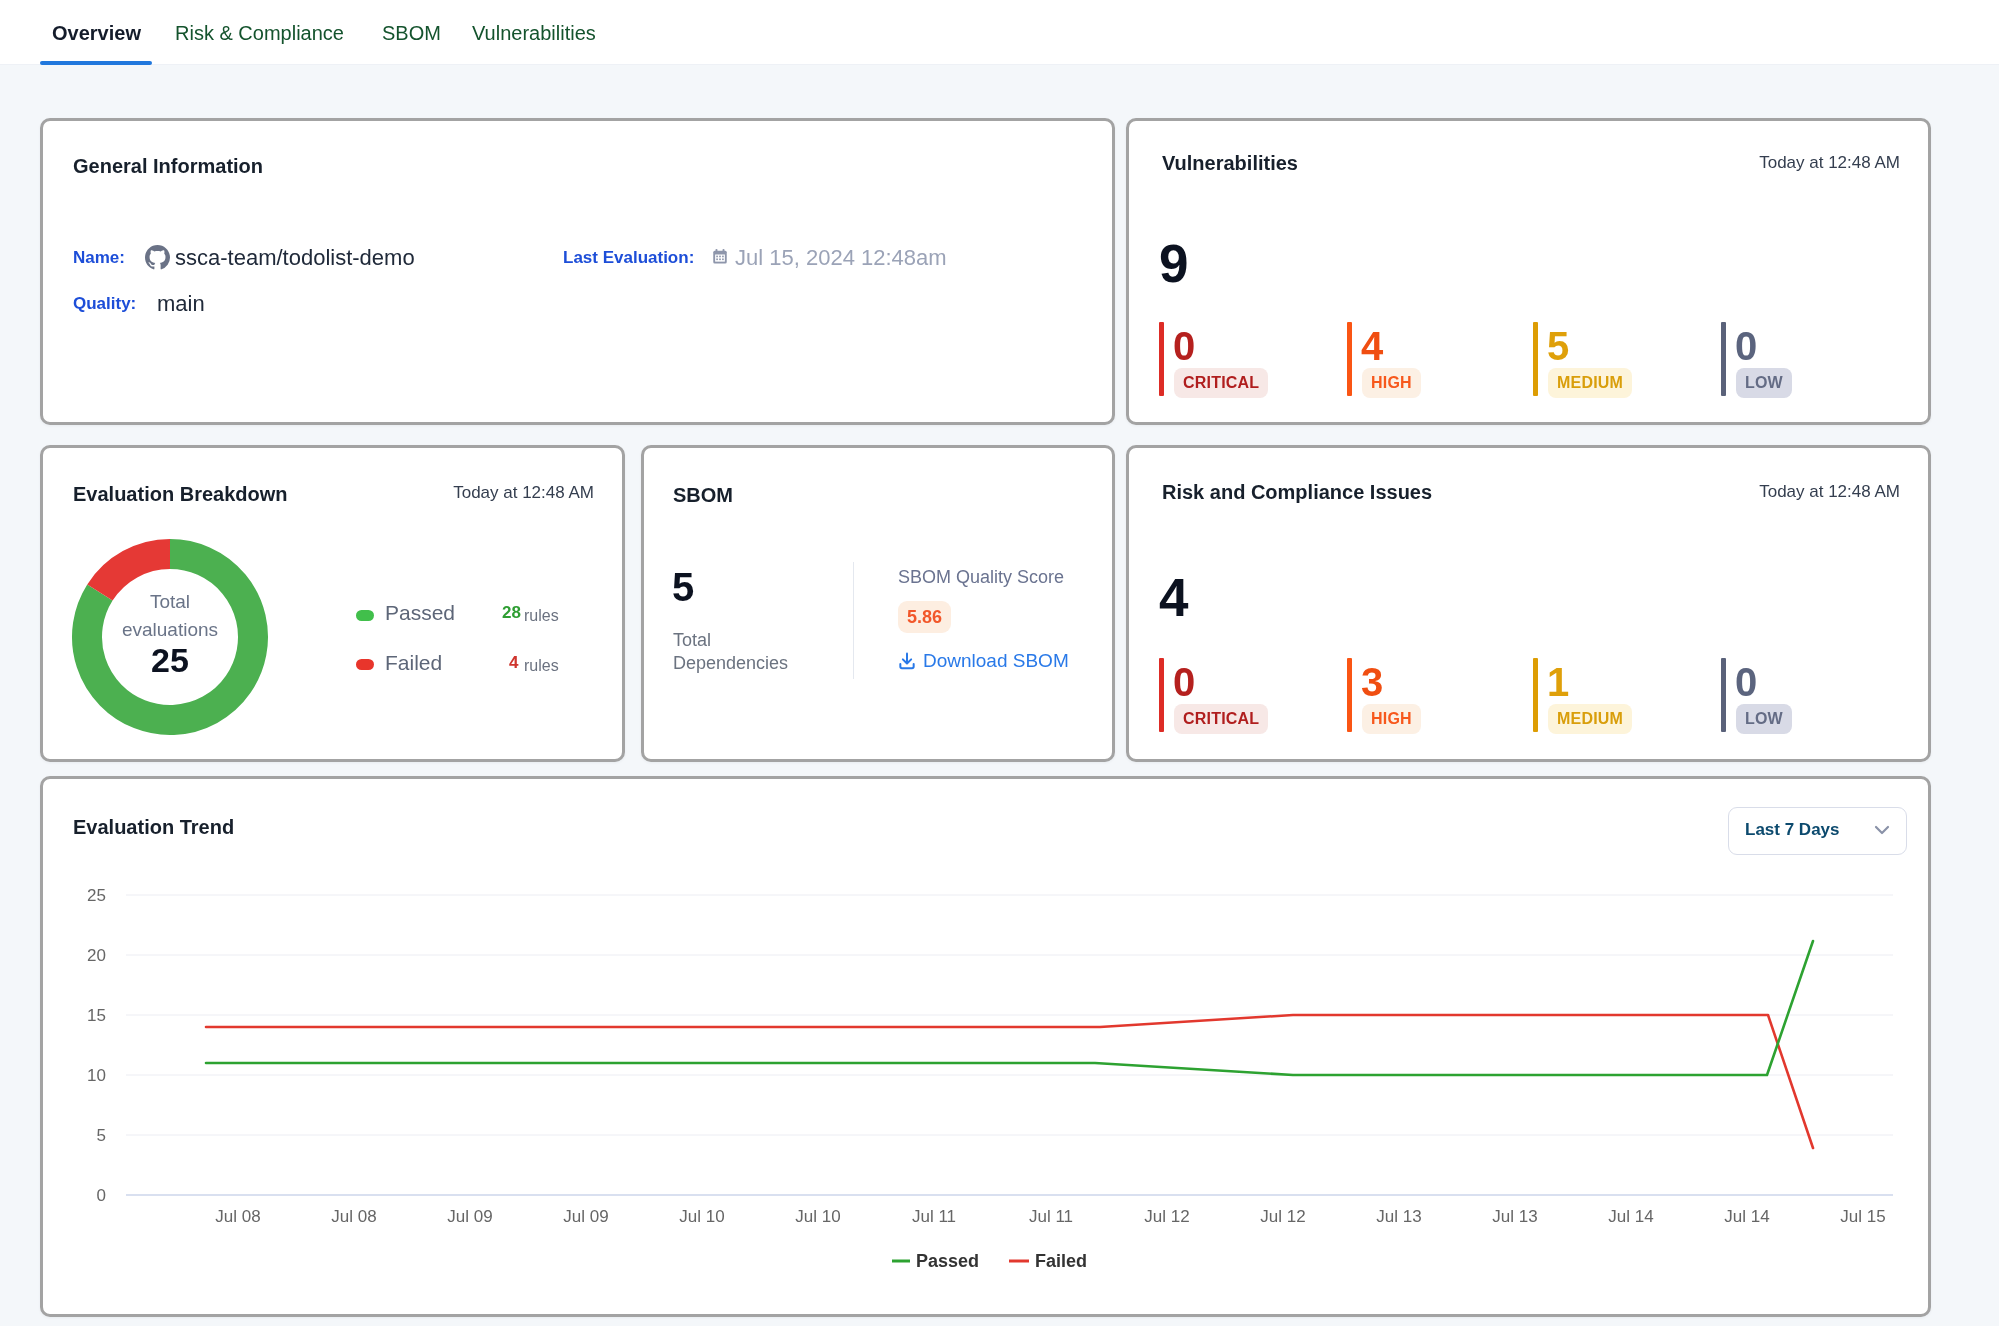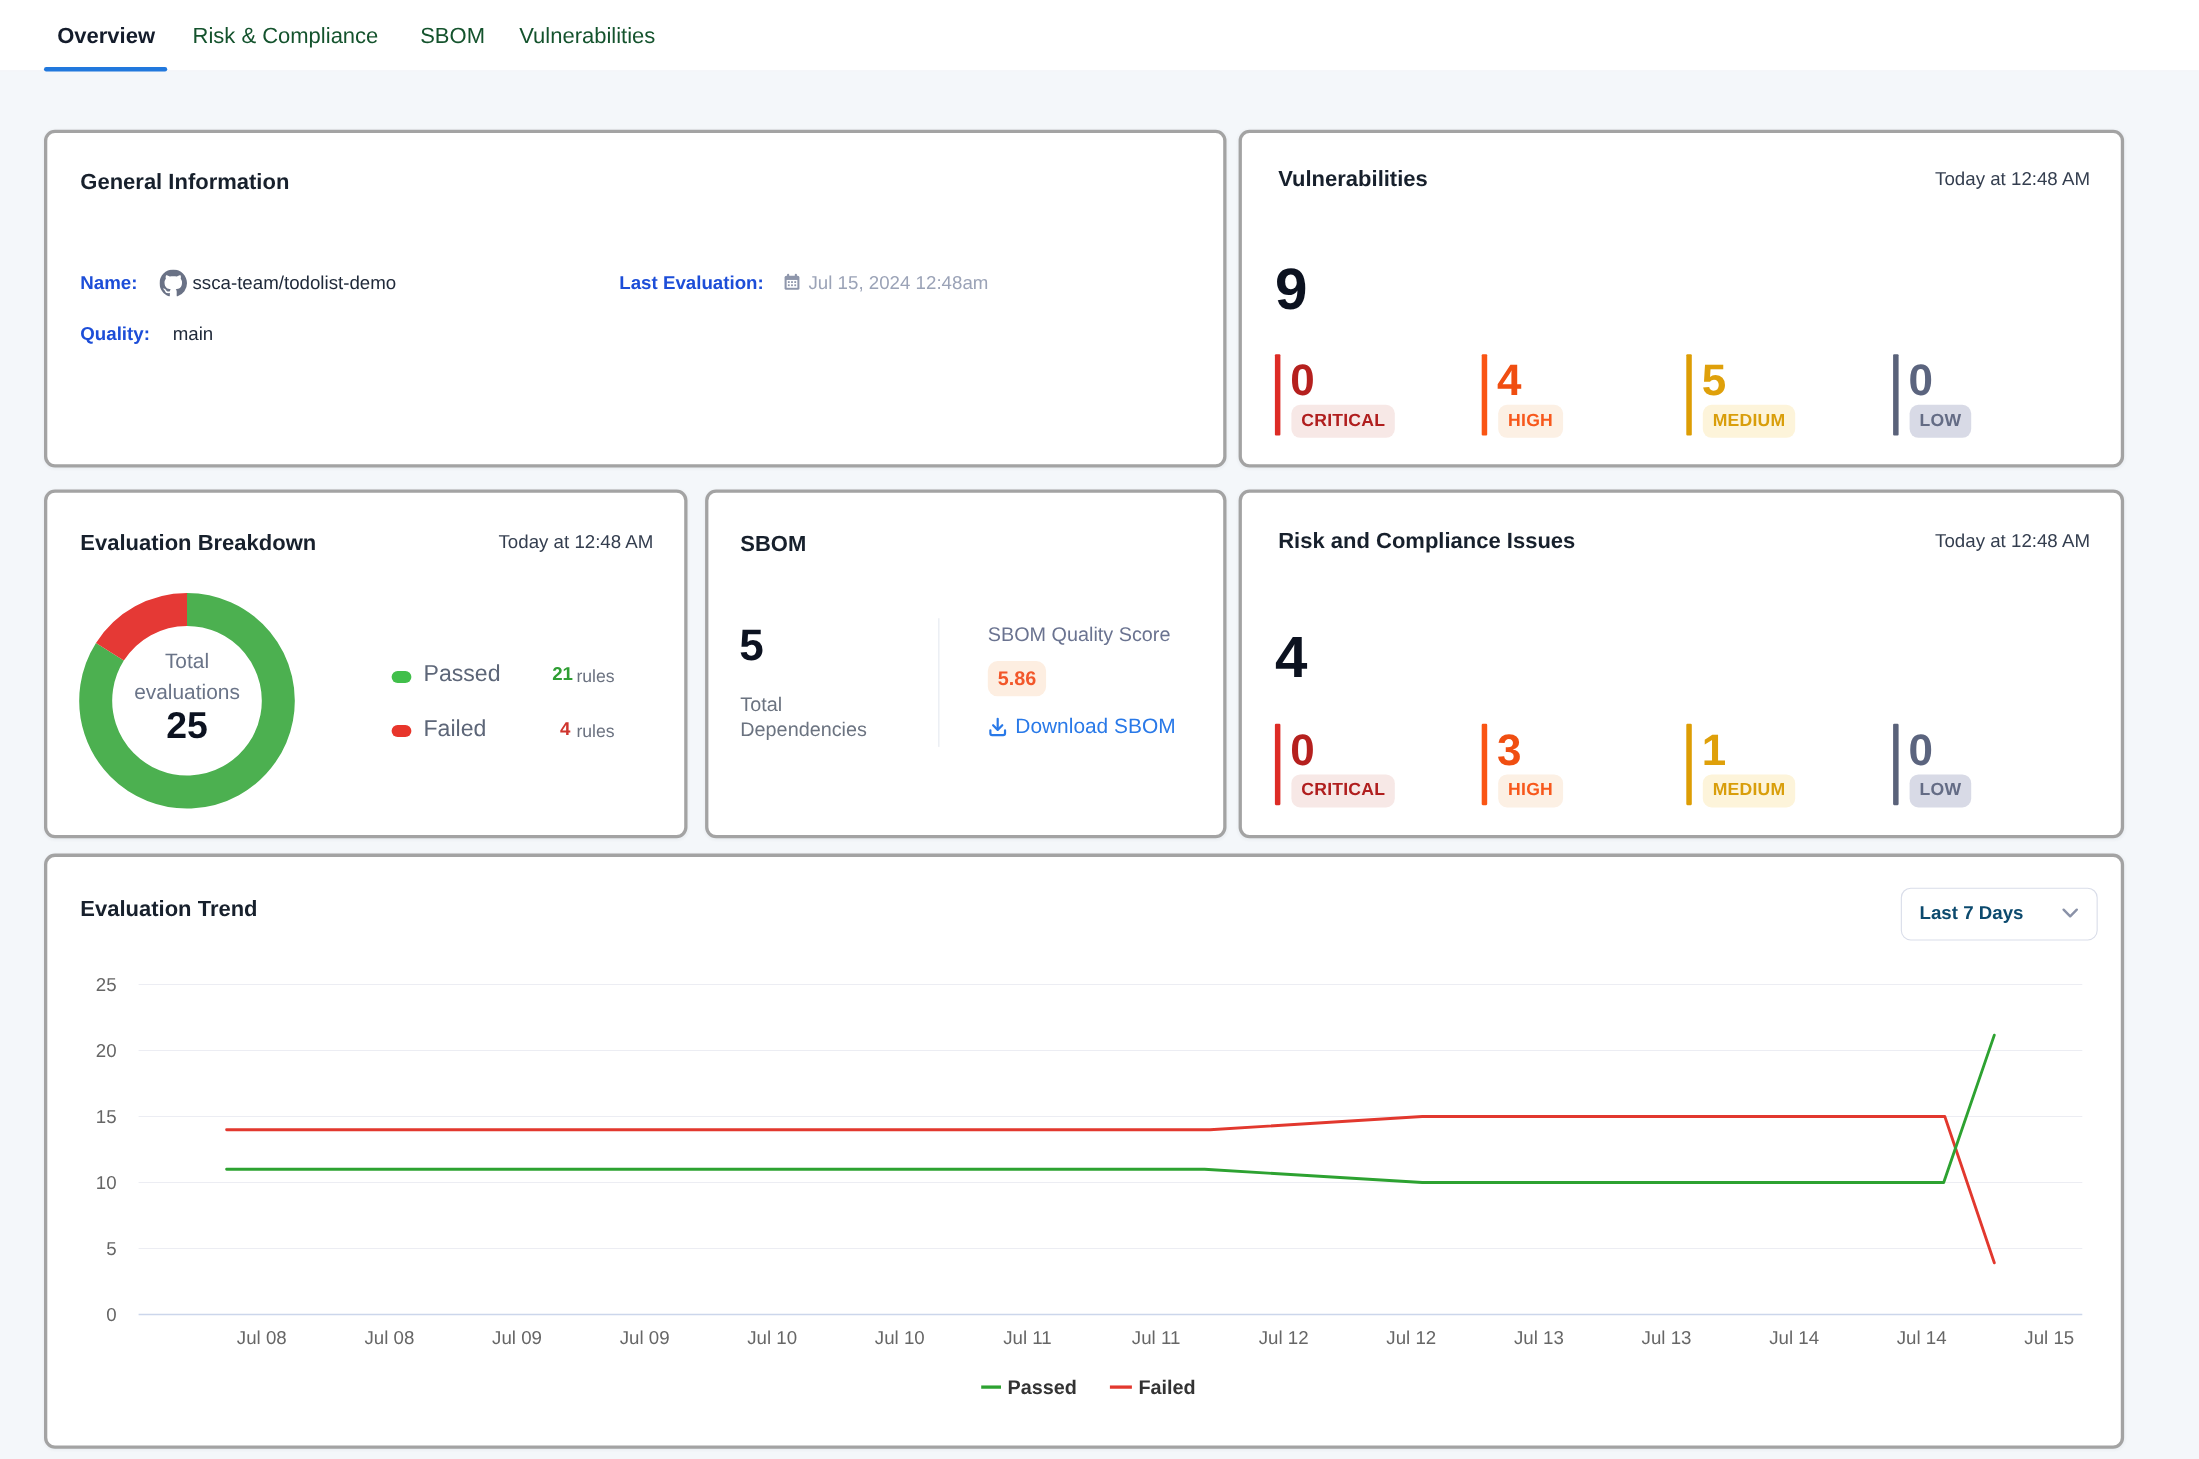--- a/index.html
+++ b/index.html
@@ -11,21 +11,21 @@
   .tabline { position:absolute; left:40px; top:61px; width:112px; height:4px; background:#2178dd; border-radius:3px; }
   .card { position:absolute; background:#fff; border:3px solid #a3a3a3; border-radius:10px; box-shadow:0 1px 3px rgba(20,30,50,0.05); }
   .ctitle { position:absolute; font-size:20px; line-height:20px; font-weight:700; color:#17202c; white-space:nowrap; }
   .today { position:absolute; font-size:17px; line-height:17px; color:#343e4f; white-space:nowrap; }
   .bignum { position:absolute; font-size:53px; line-height:53px; font-weight:700; color:#0c1220; }
   .sev { position:absolute; width:186px; height:78px; }
   .sevbar { position:absolute; left:0; top:0; width:5px; height:74px; border-radius:1px; }
   .sevnum { position:absolute; left:14px; top:4px; font-size:40px; line-height:40px; font-weight:700; }
   .sevbadge { position:absolute; left:15px; top:46px; height:30px; line-height:30px; padding:0 9px; border-radius:8px; font-size:16px; font-weight:700; letter-spacing:.2px; }
   .lbl { position:absolute; font-size:17px; line-height:17px; font-weight:700; color:#1d4ed8; white-space:nowrap; }
-  .val { position:absolute; font-size:17px; line-height:18px; color:#202a3a; white-space:nowrap; }
+  .val { position:absolute; font-size:22px; line-height:18px; color:#202a3a; white-space:nowrap; }
   .muted { position:absolute; font-size:18px; line-height:18px; color:#6b7380; white-space:nowrap; }
 </style>
 </head>
 <body>
   <div class="header">
     <span class="tab active" style="left:52px;">Overview</span>
     <span class="tab" style="left:175px;">Risk &amp; Compliance</span>
     <span class="tab" style="left:382px;">SBOM</span>
     <span class="tab" style="left:472px;">Vulnerabilities</span>
     <div class="tabline"></div>
@@ -86,21 +86,21 @@
     <div class="ctitle" style="left:30px; top:36px;">Evaluation Breakdown</div>
     <div class="today" style="right:28px; top:36px;">Today at 12:48 AM</div>
     <svg class="abs" style="left:27px; top:89px;" width="200" height="200" viewBox="0 0 200 200">
       <path d="M 100 17 A 83 83 0 1 1 29.92 55.53" fill="none" stroke="#4cb050" stroke-width="30"></path>
       <path d="M 100 17 A 83 83 0 0 0 29.92 55.53" fill="none" stroke="#e53935" stroke-width="30"></path>
     </svg>
     <div class="abs" style="left:47px; top:140px; width:160px; text-align:center; font-size:19px; line-height:28px; color:#6a7488;">Total<br>evaluations</div>
     <div class="abs" style="left:47px; top:195px; width:160px; text-align:center; font-size:34px; line-height:34px; font-weight:700; color:#0c1220;">25</div>
     <div class="abs" style="left:313px; top:162px; width:18px; height:11px; border-radius:5.5px; background:#41bf4b;"></div>
     <div class="abs" style="left:342px; top:154px; font-size:21px; line-height:21px; color:#5d6678;">Passed</div>
-    <div class="abs" style="left:459px; top:156px; font-size:17px; line-height:17px; font-weight:700; color:#2f9e33;">21</div>
+    <div class="abs" style="left:459px; top:156px; font-size:17px; line-height:17px; font-weight:700; color:#2f9e33;">28</div>
     <div class="abs" style="left:481px; top:160px; font-size:16px; line-height:16px; color:#6b7280;">rules</div>
     <div class="abs" style="left:313px; top:211px; width:18px; height:11px; border-radius:5.5px; background:#e8352b;"></div>
     <div class="abs" style="left:342px; top:204px; font-size:21px; line-height:21px; color:#5d6678;">Failed</div>
     <div class="abs" style="left:466px; top:206px; font-size:17px; line-height:17px; font-weight:700; color:#cf352e;">4</div>
     <div class="abs" style="left:481px; top:210px; font-size:16px; line-height:16px; color:#6b7280;">rules</div>
   </div>
 
   <div class="card" style="left:641px; top:445px; width:474px; height:317px;">
     <div class="ctitle" style="left:29px; top:37px;">SBOM</div>
     <div class="abs" style="left:28px; top:119px; font-size:40px; line-height:40px; font-weight:700; color:#0c1220;">5</div>

